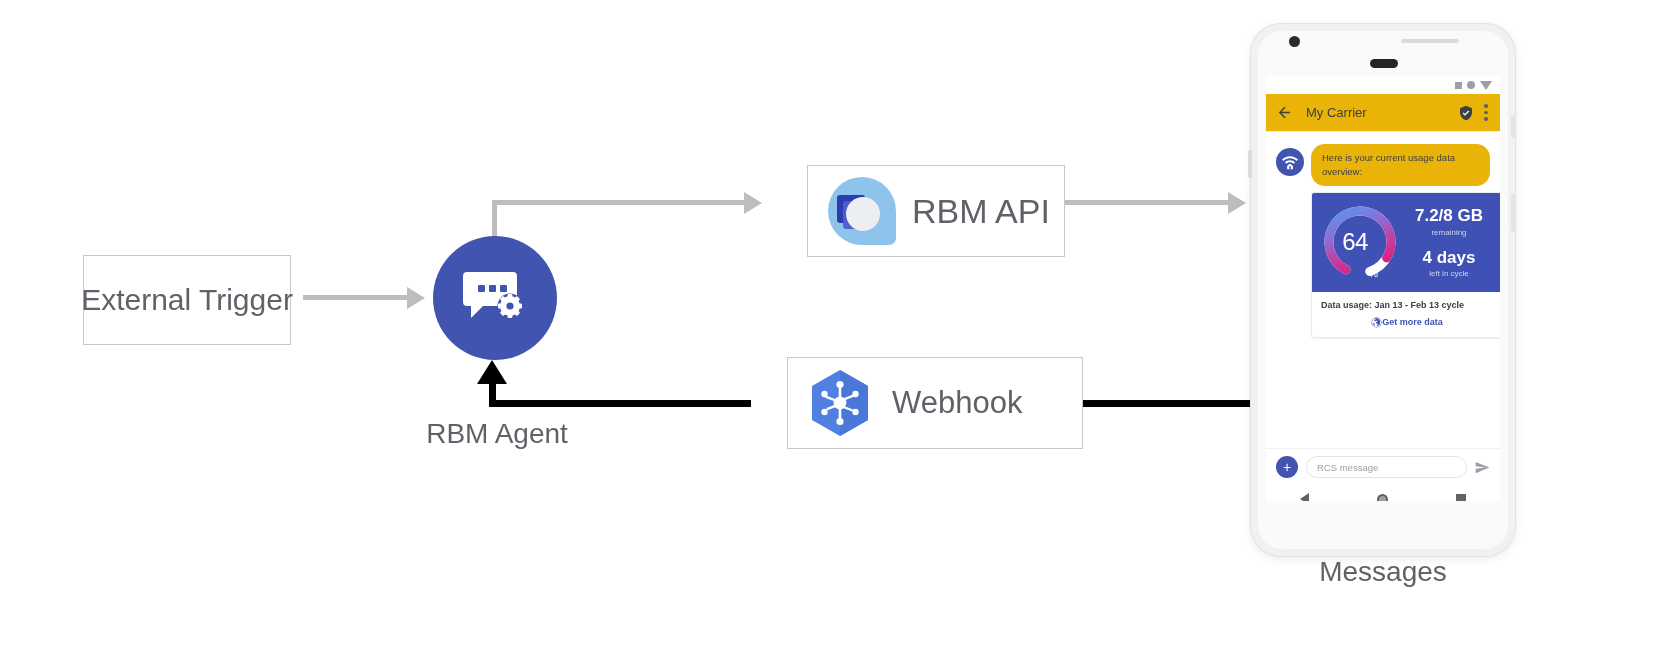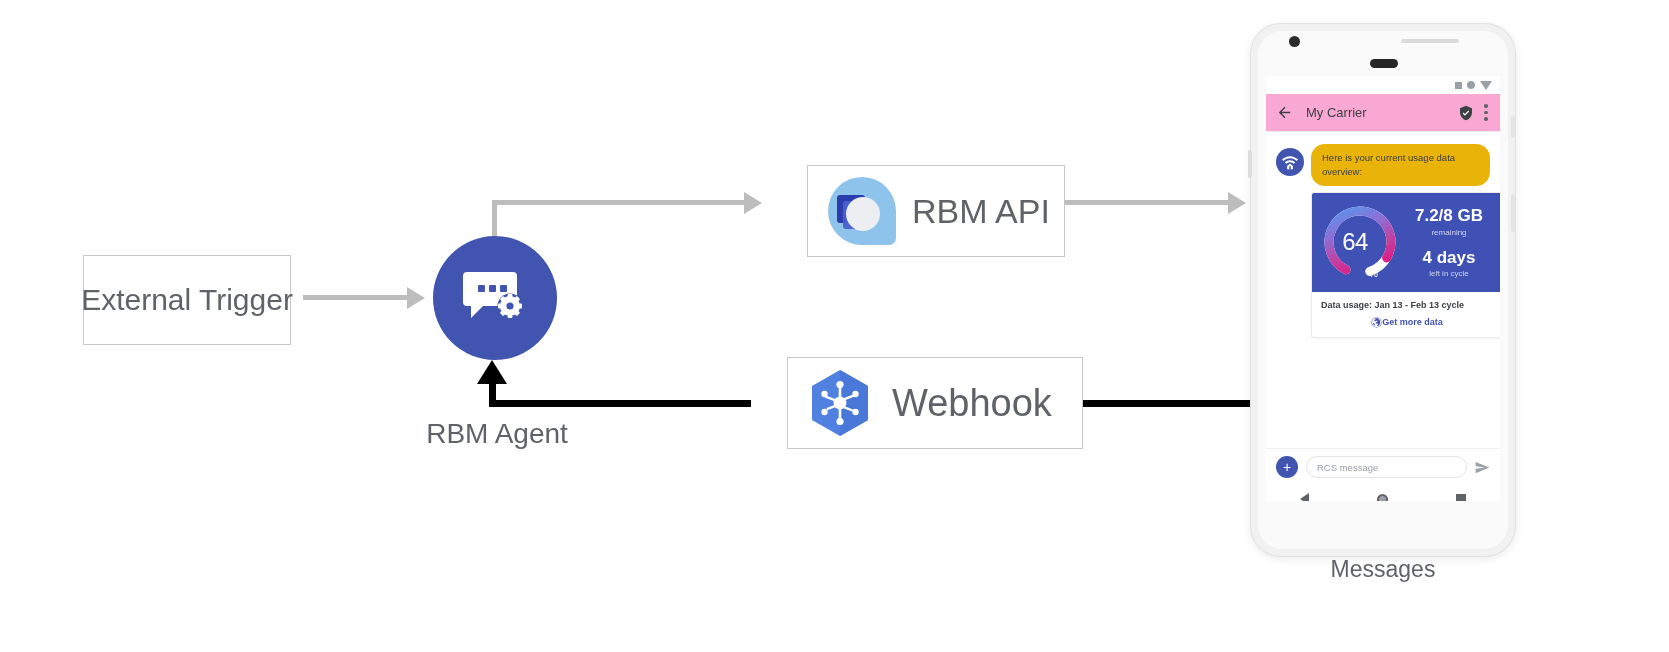--- a/index.html
+++ b/index.html
@@ -26,21 +26,21 @@
   
   #external-trigger{left:47px;top:255px;width:208px;height:90px;justify-content:center;}
   #external-trigger .node-label{font-size:30px;color:#5f6368;}
 
   
   #rbm-api-box{left:771px;top:165px;width:258px;height:92px;padding-left:18px;}
   #rbm-api-box .node-label{font-size:34px;margin-left:14px;color:#5f6368;}
 
   
   #webhook-box{left:751px;top:357px;width:296px;height:92px;padding-left:18px;}
-  #webhook-box .node-label{font-size:38px;margin-left:18px;color:#5f6368;}
+  #webhook-box .node-label{font-size:31px;margin-left:18px;color:#5f6368;}
 
   
   #rbm-agent-circle{
     left:433px;top:236px;width:124px;height:124px;border-radius:50%;
     background:#4154b0;display:flex;align-items:center;justify-content:center;
   }
   #rbm-agent-label{
     left:412px;top:418px;width:170px;text-align:center;
     font-size:28px;color:#5f6368;font-weight:300;
   }
@@ -91,21 +91,21 @@
   
   #status-bar{height:18px;display:flex;align-items:center;justify-content:flex-end;padding-right:8px;gap:5px;background:#fff;}
   .sb-icon{display:block;}
   .sb-sq{width:7px;height:7px;background:#9aa0a6;}
   .sb-dot{width:8px;height:8px;border-radius:50%;background:#9aa0a6;}
   .sb-tri{width:0;height:0;border-left:6px solid transparent;border-right:6px solid transparent;border-top:9px solid #9aa0a6;}
 
   
   #app-bar{
     height:37px;display:flex;align-items:center;padding:0 10px;
-    border-bottom:1px solid #ececec;background:#f9a8d4;
+    border-bottom:1px solid #ececec;background:#eab308;
   }
   #back-arrow{width:17px;height:17px;flex:0 0 auto;}
   #carrier-title{margin-left:13px;font-size:13px;color:#3c4043;flex:1;}
   #verified-badge{width:16px;height:16px;flex:0 0 auto;margin-right:10px;}
   #overflow-menu{width:4px;display:flex;flex-direction:column;gap:3px;align-items:center;flex:0 0 auto;margin-right:2px;}
   #overflow-menu i{display:block;width:3.5px;height:3.5px;border-radius:50%;background:#5f6368;}
 
   
   #convo{padding:12px 10px 0 10px;background:#fff;height:316px;box-sizing:border-box;}
   .msg-row{display:flex;align-items:flex-start;gap:7px;}
@@ -170,21 +170,21 @@
   #nav-bar{
     display:flex;align-items:center;justify-content:space-around;
     height:28px;background:#fff;
   }
   #nav-back{width:0;height:0;border-top:6px solid transparent;border-bottom:6px solid transparent;border-right:9px solid #5f6368;}
   #nav-home{width:11px;height:11px;border-radius:50%;border:2px solid #5f6368;box-sizing:border-box;background:#9aa0a6;}
   #nav-recents{width:10px;height:10px;background:#5f6368;}
 
   #messages-label{
     left:1249px;top:556px;width:268px;text-align:center;
-    font-size:23px;color:#5f6368;font-weight:300;
+    font-size:28px;color:#5f6368;font-weight:300;
   }
 </style>
 </head>
 <body>
 
 <div id="stage">
 
   <div class="line-gray abs" style="left:303px;top:295px;width:104px;height:5px;"></div>
   <div class="arrow-gray-right" style="left:407px;top:287px;"></div>
 

